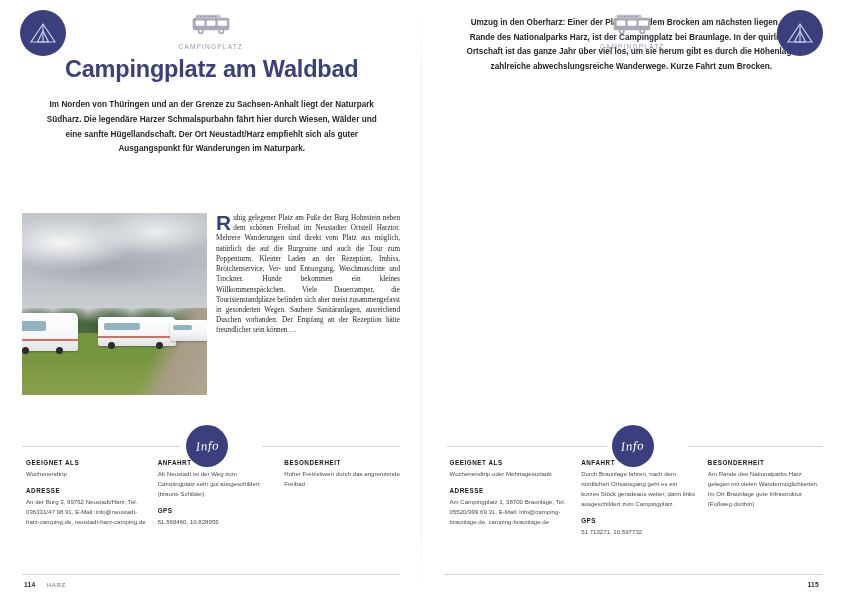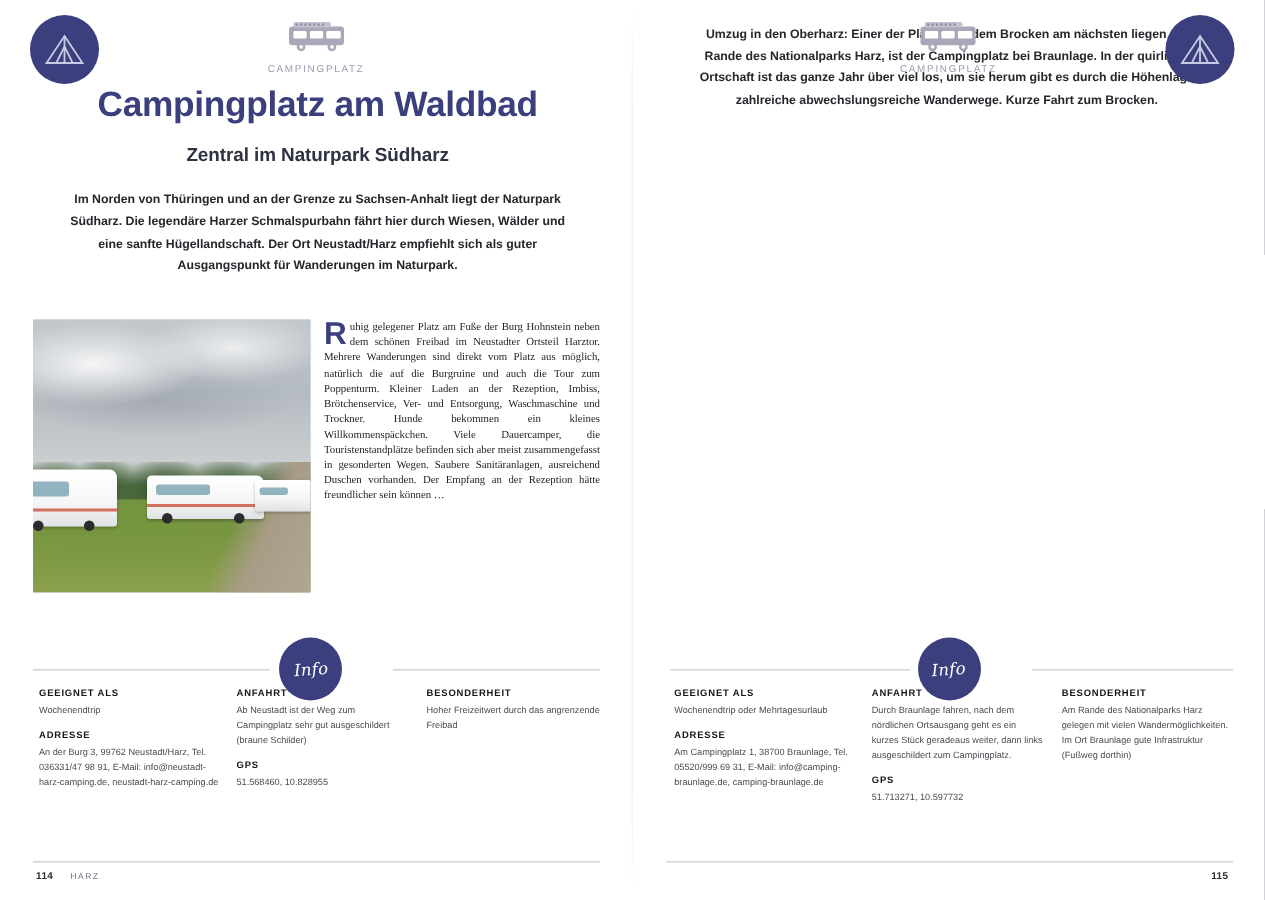--- a/index.html
+++ b/index.html
@@ -250,21 +250,20 @@
         <rect x="39" y="11" width="13" height="7" rx="1.2" fill="#fff"></rect>
         <circle cx="16" cy="25.5" r="4" fill="#a8a8ba"></circle>
         <circle cx="16" cy="25.5" r="1.7" fill="#fff"></circle>
         <circle cx="44" cy="25.5" r="4" fill="#a8a8ba"></circle>
         <circle cx="44" cy="25.5" r="1.7" fill="#fff"></circle>
       </svg>
       <div class="cat-label">CAMPINGPLATZ</div>
     </div>
 
     <h1 class="title">Campingplatz am Waldbad</h1>
-    <h2 class="subtitle">Zentral im Naturpark Südharz</h2>
     <p class="intro">Im Norden von Thüringen und an der Grenze zu Sachsen-Anhalt liegt der Naturpark Südharz. Die legendäre Harzer Schmalspurbahn fährt hier durch Wiesen, Wälder und eine sanfte Hügellandschaft. Der Ort Neustadt/Harz empfiehlt sich als guter Ausgangspunkt für Wanderungen im Naturpark.</p>
 
     <div class="band band-left">
       <div class="photo big">
         <div class="sky"></div>
         <div class="treeline"></div>
         <div class="grass"></div>
         <div class="path"></div>
         <div class="van" style="left:-14px; top:55%; width:70px; height:38px;">
           <div class="van-stripe"></div>

